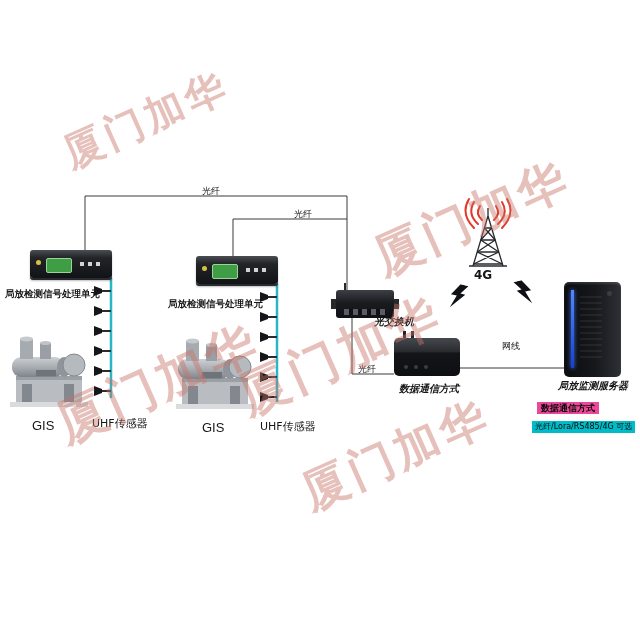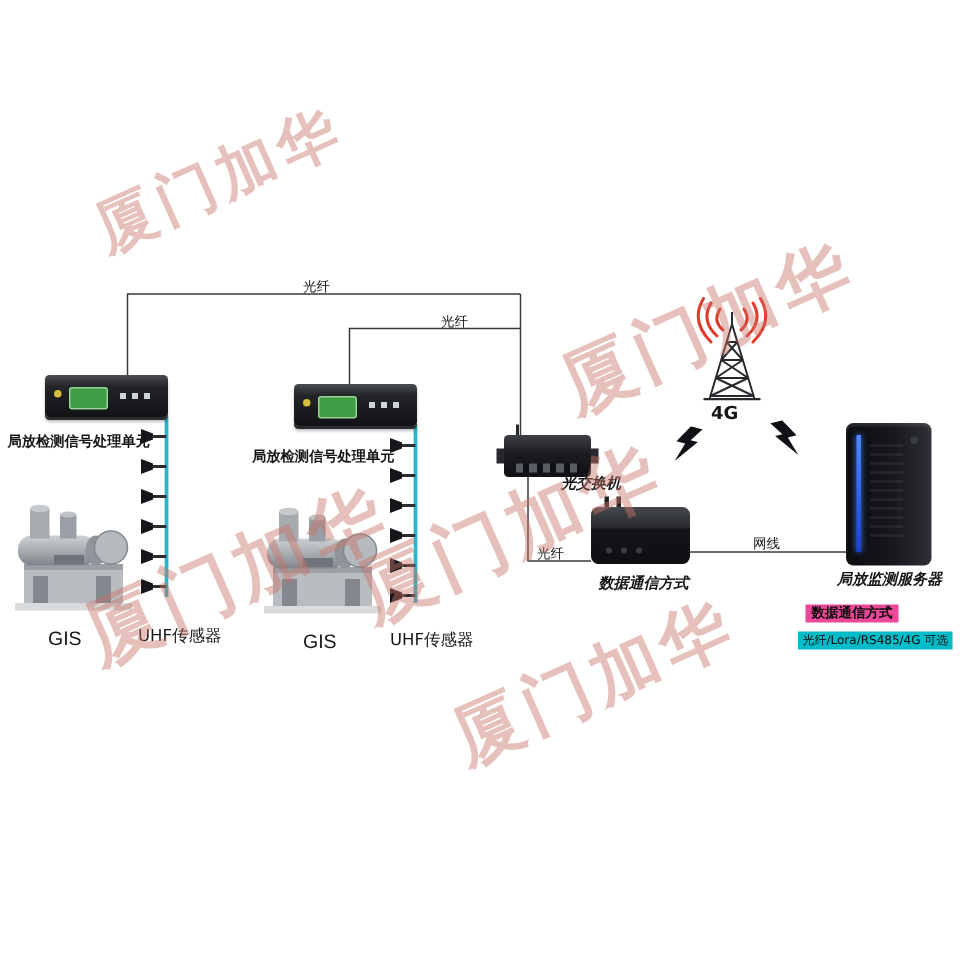--- a/index.html
+++ b/index.html
@@ -95,21 +95,21 @@
     <path d="M347,196 V292" fill="none" stroke="#3a3a3a" stroke-width="1"></path>
     <path d="M352,318 V374 H394" fill="none" stroke="#3a3a3a" stroke-width="1"></path>
     <path d="M460,368 H564" fill="none" stroke="#3a3a3a" stroke-width="1"></path>
     <path d="M111,278 V398" fill="none" stroke="#29b6c6" stroke-width="2.5"></path>
     <path d="M277,284 V402" fill="none" stroke="#29b6c6" stroke-width="2.5"></path>
   </svg>
 
   <span class="label lbl-fiber" style="left:202px;top:185px;">光纤</span>
   <span class="label lbl-fiber" style="left:294px;top:208px;">光纤</span>
   <span class="label lbl-fiber" style="left:358px;top:363px;">光纤</span>
-  <span class="label lbl-fiber" style="left:502px;top:356px;">网线</span>
+  <span class="label lbl-fiber" style="left:502px;top:340px;">网线</span>
 
   <div class="unit" style="left:30px;top:250px;">
     <span class="yellow-dot"></span>
     <span class="screen"></span>
     <span class="dot" style="left:50px;"></span>
     <span class="dot" style="left:58px;"></span>
     <span class="dot" style="left:66px;"></span>
   </div>
   <span class="label lbl-dev" style="left:5px;top:288px;">局放检测信号处理单元</span>
 

